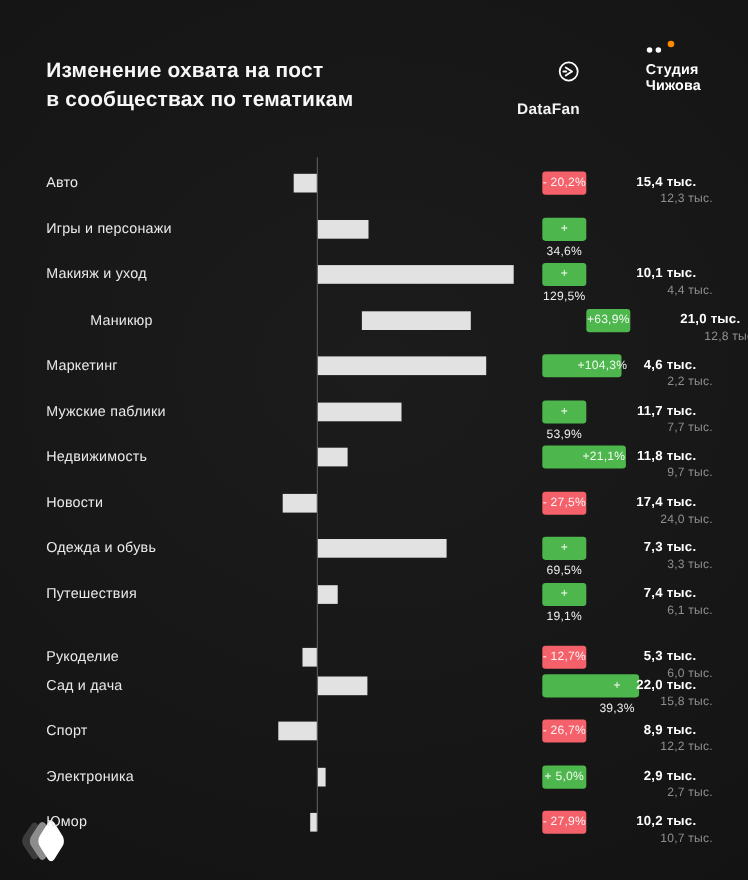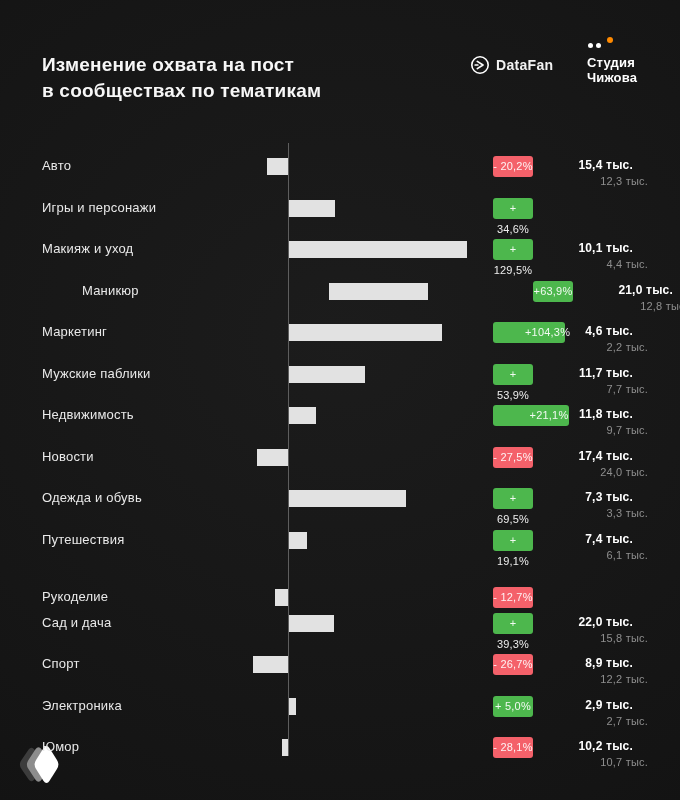--- a/index.html
+++ b/index.html
@@ -8,21 +8,21 @@
     background:radial-gradient(120% 90% at 50% 42%, #1c1c1c 0%, #141414 70%, #101010 100%);
     font-family:"Liberation Sans", sans-serif;
     color:#ededed;
   }
   
   .title{
     position:absolute;left:42px;top:52px;margin:0;
     font-size:19px;line-height:26px;font-weight:600;color:#f7f7f7;letter-spacing:.2px;
   }
   .datafan{
-    position:absolute;left:470px;top:55px;display:flex;align-items:center;gap:6px;
+    position:absolute;left:470px;top:55px;display:flex;align-items:flex-end;gap:16px;flex-direction:column;
   }
   .datafan-label{font-size:14px;font-weight:600;color:#f2f2f2;letter-spacing:.3px;}
   .studio{position:absolute;left:587px;top:37px;}
   .studio-dots{position:relative;height:13px;width:30px;margin:0 0 3px 1px;}
   .studio-dots i{position:absolute;border-radius:50%;display:block;}
   .dot-w1{width:5px;height:5px;background:#ffffff;left:0;top:6px;}
   .dot-w2{width:5px;height:5px;background:#ffffff;left:8px;top:6px;}
   .dot-o{width:6px;height:6px;left:19px;top:0;}
   .studio-line{font-size:13px;line-height:15px;font-weight:700;color:#ffffff;letter-spacing:.2px;}
   
@@ -170,26 +170,30 @@
     <div class="values">
       <div class="val-primary">7,4 тыс.</div>
       <div class="val-secondary">6,1 тыс.</div>
     </div>
   </div>
 
   <div class="row" style="top: 576px;">
     <div class="row-label">Рукоделие</div>
     <div class="bar" style="width: 13px; left: 275px; background: rgb(226, 226, 226);"></div>
     <div class="badge" style="background: rgb(244, 97, 106);">- 12,7%</div>
+    <div class="values">
+      <div class="val-primary">5,3 тыс.</div>
+      <div class="val-secondary">6,0 тыс.</div>
+    </div>
   </div>
 
   <div class="row" style="top: 601.5px;">
     <div class="row-label">Сад и дача</div>
     <div class="bar" style="width: 45px; left: 289px; background: rgb(226, 226, 226);"></div>
-    <div class="badge" style="background: rgb(77, 183, 77);">+ 39,3%</div>
+    <div class="badge" style="background: rgb(77, 183, 77); padding-left: 48px;">+ 39,3%</div>
     <div class="values">
       <div class="val-primary">22,0 тыс.</div>
       <div class="val-secondary">15,8 тыс.</div>
     </div>
   </div>
 
   <div class="row" style="top: 643px;">
     <div class="row-label">Спорт</div>
     <div class="bar" style="width: 35px; left: 253px; background: rgb(226, 226, 226);"></div>
     <div class="badge" style="background: rgb(244, 97, 106);">- 26,7%</div>
@@ -205,21 +209,21 @@
     <div class="badge" style="background: rgb(77, 183, 77);">+ 5,0%</div>
     <div class="values">
       <div class="val-primary">2,9 тыс.</div>
       <div class="val-secondary">2,7 тыс.</div>
     </div>
   </div>
 
   <div class="row" style="top: 726px;">
     <div class="row-label">Юмор</div>
     <div class="bar" style="width: 6px; left: 282px; background: rgb(226, 226, 226);"></div>
-    <div class="badge" style="background: rgb(244, 97, 106);">- 28,1%</div>
+    <div class="badge" style="background: rgb(244, 97, 106);">- 27,9%</div>
     <div class="values">
       <div class="val-primary">10,2 тыс.</div>
       <div class="val-secondary">10,7 тыс.</div>
     </div>
   </div>
 </div>
   </div>
 
   <div class="diamond-logo">
     <span class="dlayer dl1"></span>

